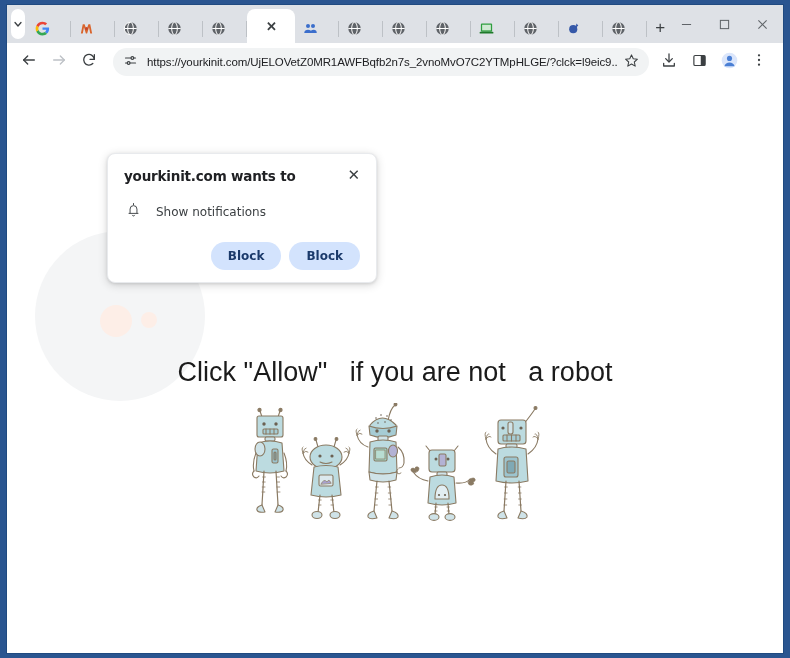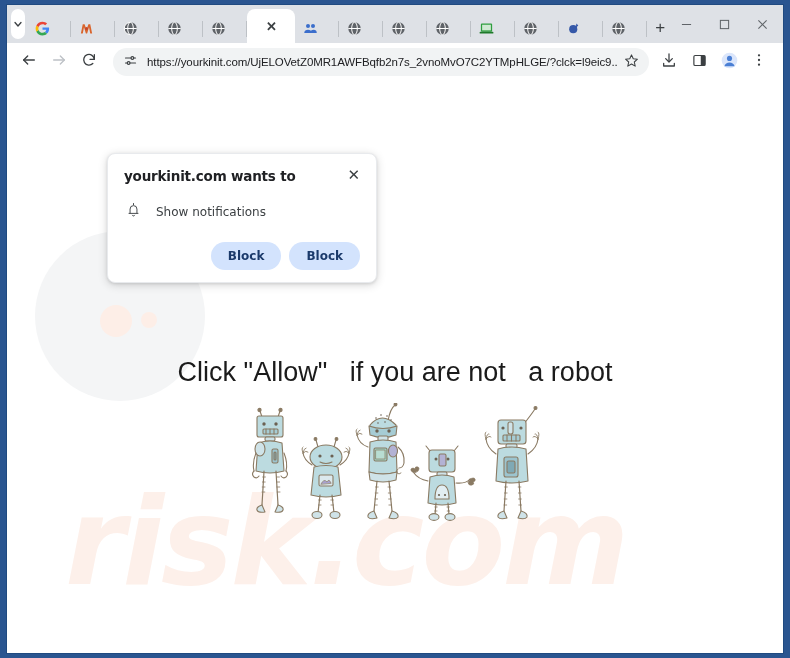--- a/index.html
+++ b/index.html
@@ -579,21 +579,20 @@
         </span>
       </div>
     </div>
   </div>
 
   <div class="content">
 
     <div class="wm-circle"></div>
     <div class="wm-dot1"></div>
     <div class="wm-dot2"></div>
-    <div class="wm-risk">risk.com</div>
 
     <div class="headline">Click "Allow"   if you are not   a robot</div>
 
     <div class="robots">
       <svg viewBox="0 0 310 128" xmlns="http://www.w3.org/2000/svg">
         <g stroke="#8a7a63" stroke-width="1.1" fill="#bcdbe0" stroke-linecap="round" stroke-linejoin="round">
 
           <g>
             <line x1="22" y1="14" x2="20" y2="8"></line>
               <circle cx="19.5" cy="7" r="1.6" fill="#8a7a63"></circle>

